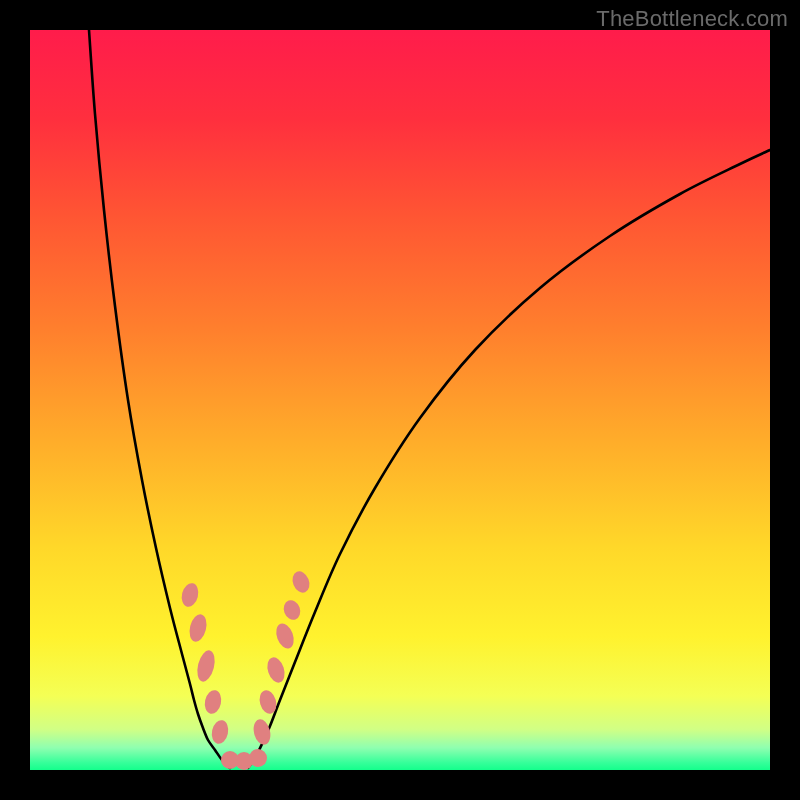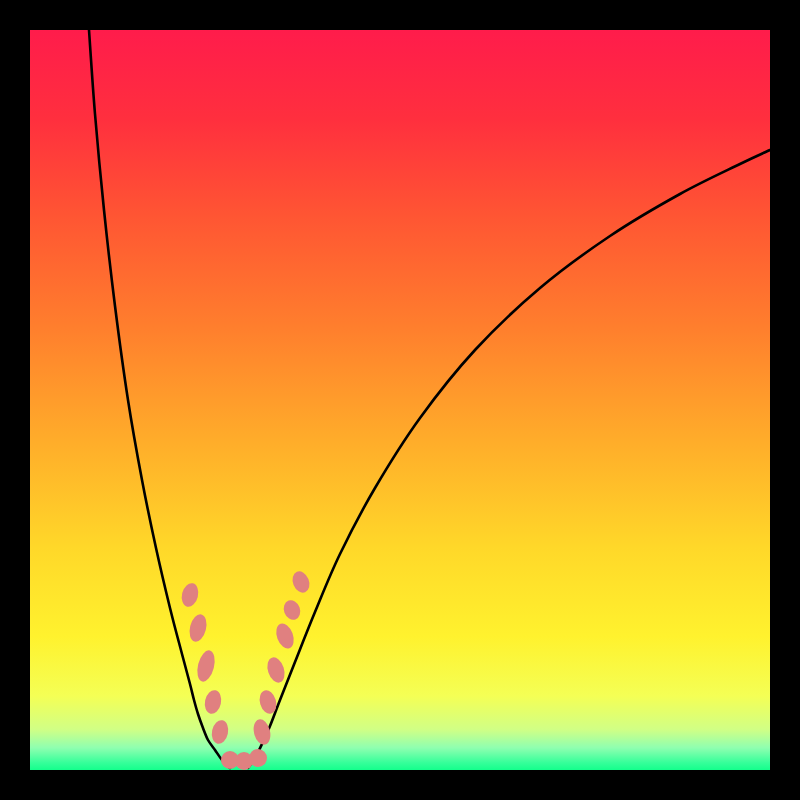--- a/index.html
+++ b/index.html
@@ -75,13 +75,14 @@
           <ellipse cx="228" cy="728" rx="9" ry="9" fill="#e08080"></ellipse>
           <ellipse cx="232" cy="702" rx="8" ry="13" fill="#e08080" transform="rotate(-14 232 702)"></ellipse>
           <ellipse cx="238" cy="672" rx="8" ry="12" fill="#e08080" transform="rotate(-16 238 672)"></ellipse>
           <ellipse cx="246" cy="640" rx="8" ry="13" fill="#e08080" transform="rotate(-18 246 640)"></ellipse>
           <ellipse cx="255" cy="606" rx="8" ry="13" fill="#e08080" transform="rotate(-20 255 606)"></ellipse>
           <ellipse cx="262" cy="580" rx="8" ry="10" fill="#e08080" transform="rotate(-20 262 580)"></ellipse>
           <ellipse cx="271" cy="552" rx="8" ry="11" fill="#e08080" transform="rotate(-22 271 552)"></ellipse>
         </g>
     </svg>
   </div>
+  <div class="watermark">TheBottleneck.com</div>
 </div>
 
 </body></html>

